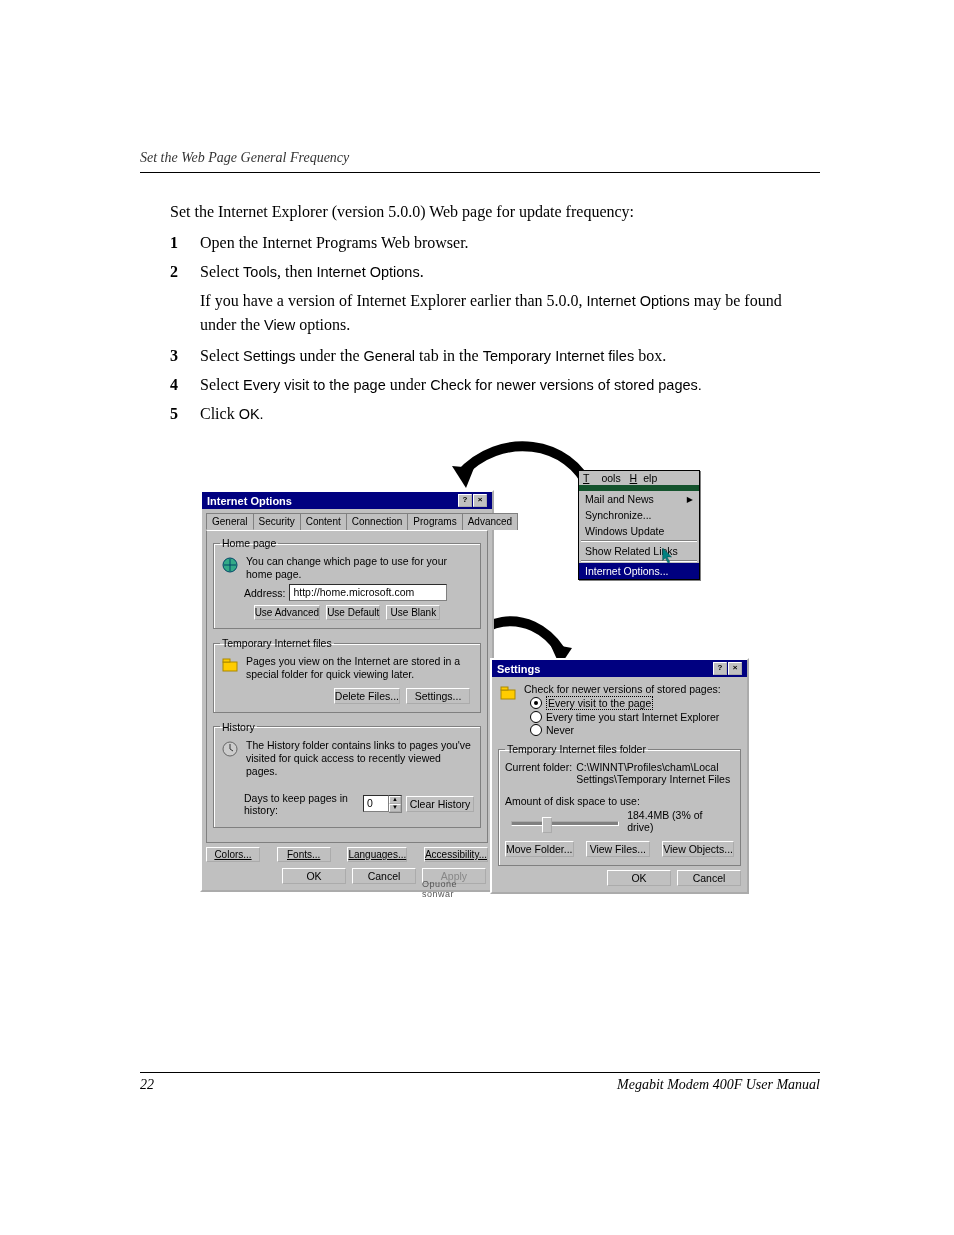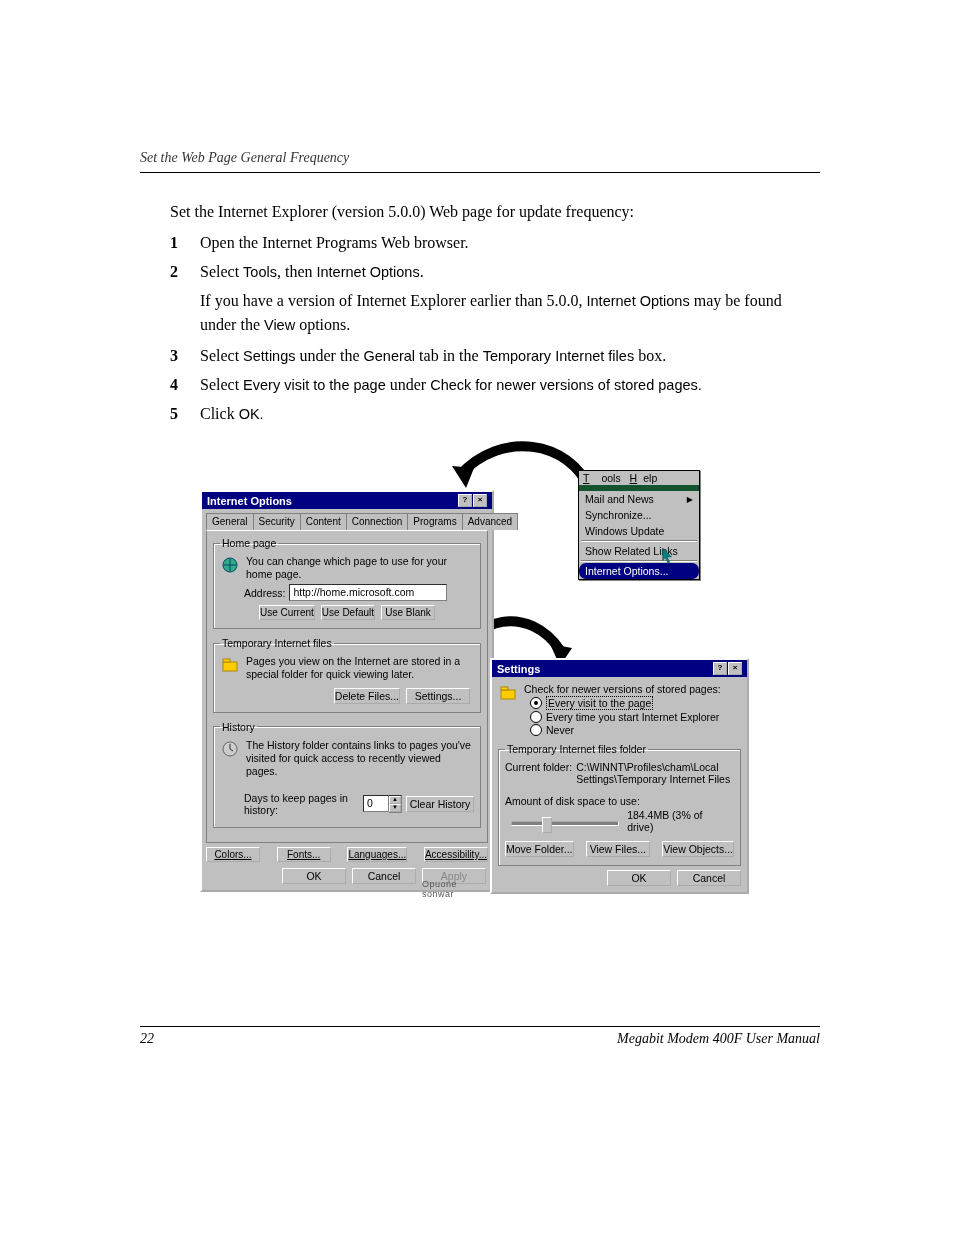--- a/index.html
+++ b/index.html
@@ -42,21 +42,21 @@
     font-weight: bold;
     flex: 0 0 30px;
   }
   .step-text { flex: 1; }
   .sans-bold { font-family: Arial, sans-serif; font-weight: normal; font-size: 14.5px; }
   .sub { margin: 4px 0 6px 60px; font-size: 16px; line-height: 1.55; }
   .footer {
     position: absolute;
     left: 140px;
     width: 680px;
-    top: 1026px;
+    top: 1072px;
     border-top: 1px solid #000;
     padding-top: 4px;
     display: flex;
     justify-content: space-between;
     font-style: italic;
     font-size: 14px;
   }
 
   
   .composite {
@@ -85,21 +85,21 @@
     padding: 1px 4px;
     font-size: 10.5px;
   }
   .menubar span { margin-right: 6px; }
   .menu-item {
     padding: 2px 6px;
     display: flex; justify-content: space-between; align-items: center;
     white-space: nowrap;
   }
   .menu-sep { border-top: 1px solid #808080; border-bottom: 1px solid #fff; margin: 1px 2px; }
-  .menu-item.hl { background: #000080; color: #fff; border-radius: 7px; }
+  .menu-item.hl { background: #000080; color: #fff; }
   .arrow-r { font-size: 8px; }
   .cursor2 {
     position: absolute;
     left: 462px; top: 108px;
     width: 12px; height: 16px;
     pointer-events: none;
     color:#00a0a0;
   }
 
   
@@ -336,21 +336,21 @@
         <svg class="icon-box" viewBox="0 0 20 20">
             <circle cx="10" cy="10" r="7" fill="#3a8" stroke="#046"></circle>
             <path d="M4 10h12M10 4v12" stroke="#046"></path>
           </svg>
         <div class="fs-text">You can change which page to use for your home page.</div>
         <div class="fs-row">
           <span>Address:</span>
           <div class="textbox" style="width:150px">http://home.microsoft.com</div>
         </div>
         <div class="btnrow">
-          <div class="btn sm">Use Current</div>
+          <div class="btn sm">Use Advanced</div>
           <div class="btn sm">Use Default</div>
           <div class="btn sm">Use Blank</div>
         </div>
       </fieldset>
 
       <fieldset class="win">
         <legend>Temporary Internet files</legend>
         <svg class="icon-box" viewBox="0 0 20 20">
             <rect x="3" y="7" width="14" height="9" fill="#fc0" stroke="#a80"></rect>
             <rect x="3" y="4" width="7" height="3" fill="#fc0" stroke="#a80"></rect>

